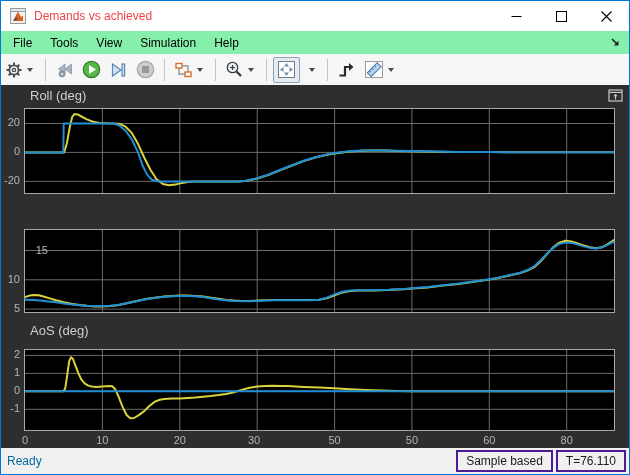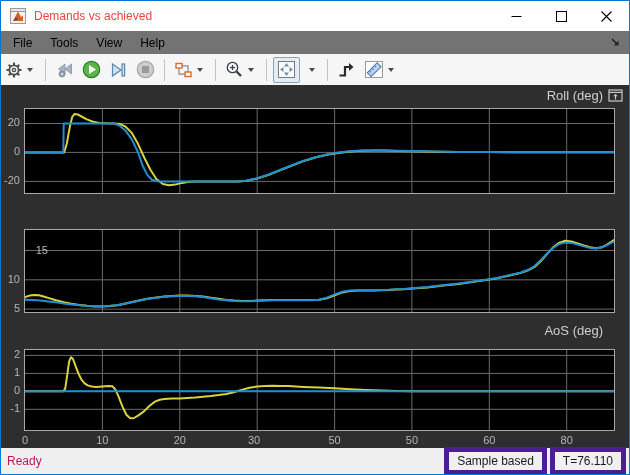--- a/index.html
+++ b/index.html
@@ -4,46 +4,46 @@
 <style>
   html,body{margin:0;padding:0;background:#666;font-family:"Liberation Sans",sans-serif;}
   .window{position:relative;width:628px;height:473px;border:1px solid #0078d7;background:#fff;overflow:hidden;}
   
   .titlebar{position:absolute;top:0;left:0;width:100%;height:30px;background:#fff;display:flex;align-items:center;}
   .appicon{margin-left:9px;width:16px;height:16px;flex:0 0 auto;}
   .title{margin-left:8px;font-size:12px;color:#ef4444;}
   .winbtns{position:absolute;right:0;top:0;height:30px;display:flex;}
   .winbtn{width:45px;height:30px;display:flex;align-items:center;justify-content:center;}
   
-  .menubar{position:absolute;top:30px;left:0;width:100%;height:23px;background:#737373;display:flex;align-items:center;border-bottom:1px solid #e3e3e3;}
+  .menubar{position:absolute;top:30px;left:0;width:100%;height:23px;background:#86efac;display:flex;align-items:center;border-bottom:1px solid #e3e3e3;}
   .menuitem{font-size:12px;color:#000;padding:3px 9px;}
   .menuitem:first-child{margin-left:3px;}
   .menu-dock{position:absolute;right:8px;top:5px;}
   
   .toolbar{position:absolute;top:53px;left:0;width:100%;height:31px;background:#f6f6f6;border-bottom:1px solid #c9d4e0;display:flex;align-items:center;}
   .tbtn{height:24px;display:flex;align-items:center;justify-content:center;padding:0 3px;margin:0 1px;}
   .tbtn.pressed{border:1px solid #90a0b5;background:#e4ecf5;border-radius:2px;}
   .tsep{width:1px;height:22px;background:#c3c3c3;margin:0 5px;flex:0 0 auto;}
   .caret{width:0;height:0;border-left:3.5px solid transparent;border-right:3.5px solid transparent;border-top:4px solid #4a4a4a;margin:0 3px 0 4px;}
   .toolbar svg{display:block;}
   
   .plotregion{position:absolute;top:84px;left:0;width:100%;height:363px;background:#2e2e2e;}
-  .chart-title{position:absolute;left:11px;width:591px;text-align:right;color:#cfcfcf;font-size:13px;}
+  .chart-title{position:absolute;left:29px;width:591px;text-align:left;color:#cfcfcf;font-size:13px;}
   #title0{top:3px;} #title1{top:120px;} #title2{top:238px;}
   .axes{position:absolute;left:23px;width:591px;background:#000;border:1px solid #a8a8a8;box-sizing:border-box;}
   #axes0{top:23px;height:86px;} #axes1{top:144px;height:84px;} #axes2{top:264px;height:82px;}
   .axes svg{width:100%;height:100%;display:block;}
   .grid line{stroke:#6b6b6b;stroke-width:1;}
   .ytick{position:absolute;left:0;width:19px;text-align:right;font-size:11px;color:#b5b5b5;}
   .xtick{position:absolute;top:349px;width:30px;text-align:center;font-size:11px;color:#b5b5b5;}
   .dock-plot{position:absolute;right:6px;top:4px;}
   
   .statusbar{position:absolute;bottom:0;left:0;width:100%;height:26px;background:#f0f0f0;display:flex;align-items:center;}
-  .status-left{font-size:12px;color:#be185d;margin-left:6px;flex:1;}
-  .status-box{border:5px solid #4c1d95;background:#f0f0f0;font-size:12px;color:#1a1a1a;padding:2px 8px;margin-right:3px;white-space:nowrap;}
+  .status-left{font-size:12px;color:#0369a1;margin-left:6px;flex:1;}
+  .status-box{border:2px solid #4c1d95;background:#f0f0f0;font-size:12px;color:#1a1a1a;padding:2px 8px;margin-right:3px;white-space:nowrap;}
 </style>
 </head>
 <body>
 
 <div class="window">
 
   <div class="titlebar">
     <svg class="appicon" viewBox="0 0 16 16">
       <rect x="0.5" y="0.5" width="15" height="15" fill="#f4f2ef" stroke="#9a9a9a"></rect>
       <rect x="0.5" y="0.5" width="15" height="3" fill="#dfe9f5" stroke="#9a9a9a"></rect>
@@ -68,20 +68,21 @@
             <line x1="10.5" y1="0.5" x2="0.5" y2="10.5" stroke="#000" stroke-width="1.1"></line>
           </svg>
       </div>
     </div>
   </div>
 
   <div class="menubar">
     <span class="menuitem">File</span>
     <span class="menuitem">Tools</span>
     <span class="menuitem">View</span>
+    <span class="menuitem">Simulation</span>
     <span class="menuitem">Help</span>
     <svg class="menu-dock" width="12" height="12" viewBox="0 0 12 12">
       <line x1="3" y1="3" x2="8.4" y2="8.4" stroke="#222" stroke-width="1.6"></line>
       <polygon points="9.5,9.5 4.8,9.5 9.5,4.8" fill="#222"></polygon>
     </svg>
   </div>
 
   <div class="toolbar">
     <div class="tbtn">
       <svg width="18" height="18" viewBox="0 0 18 18">

